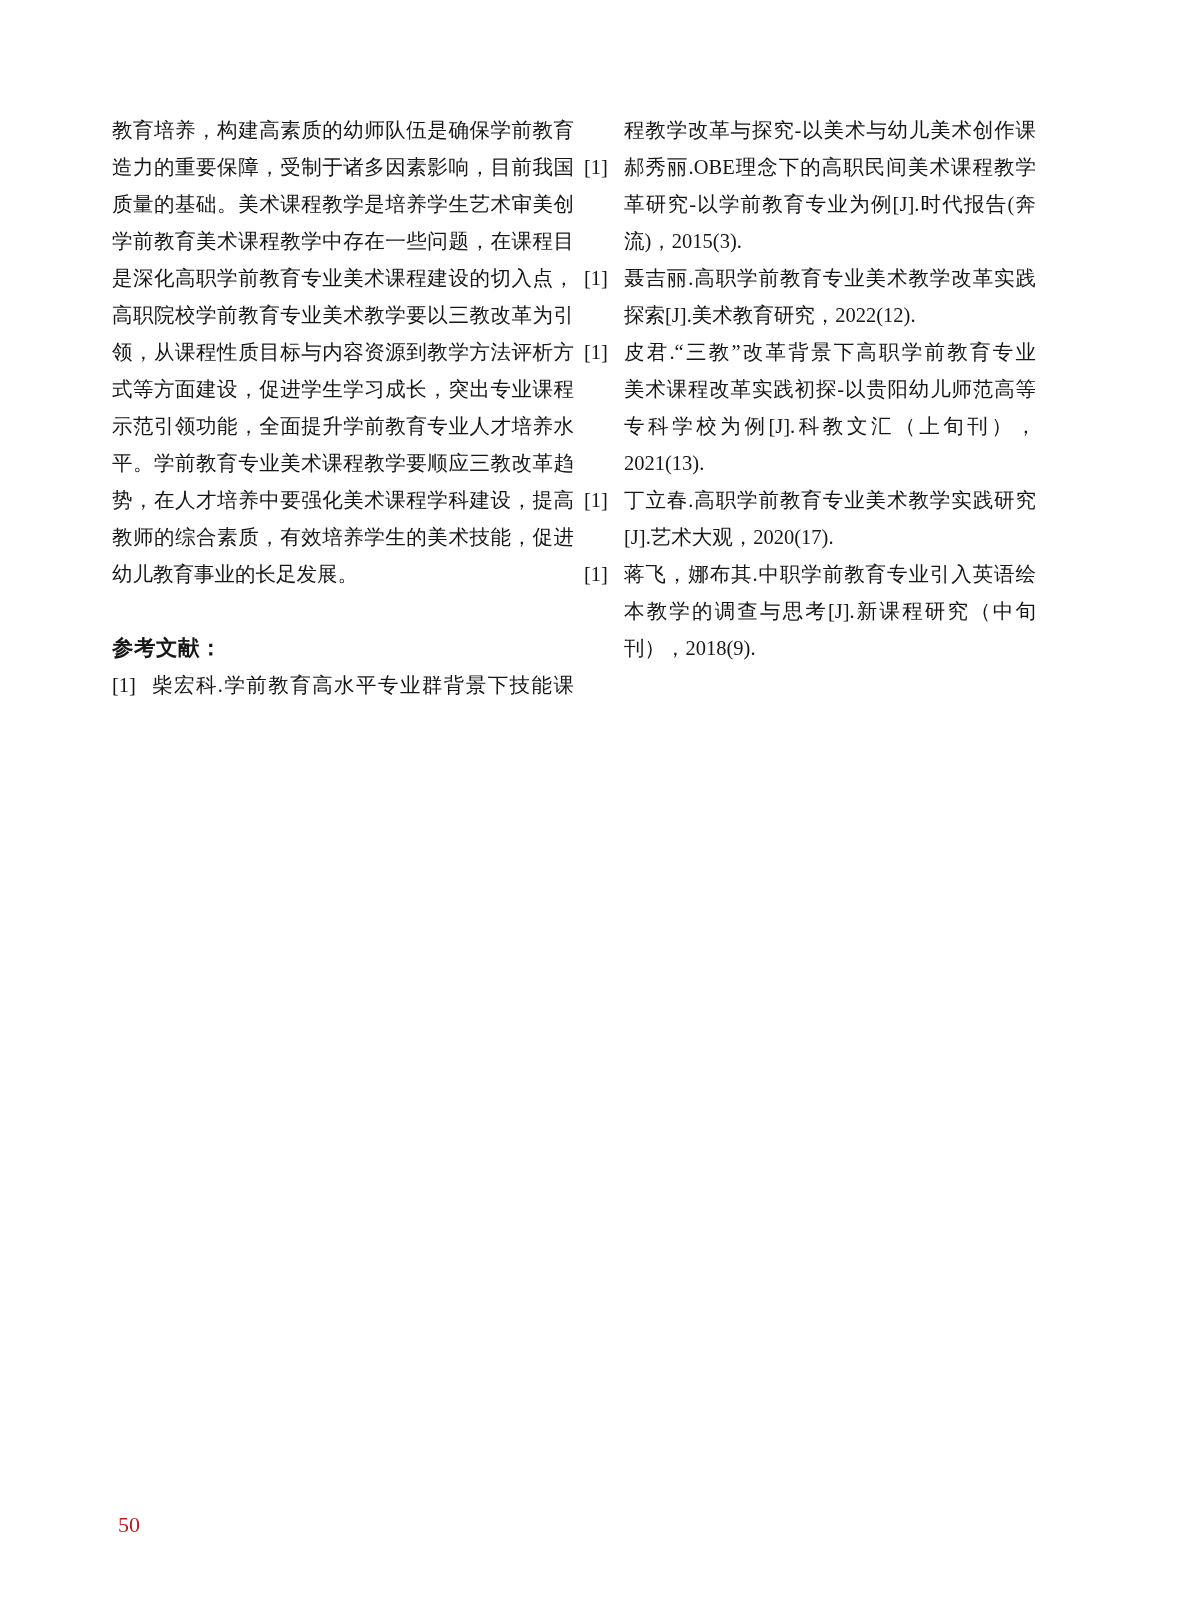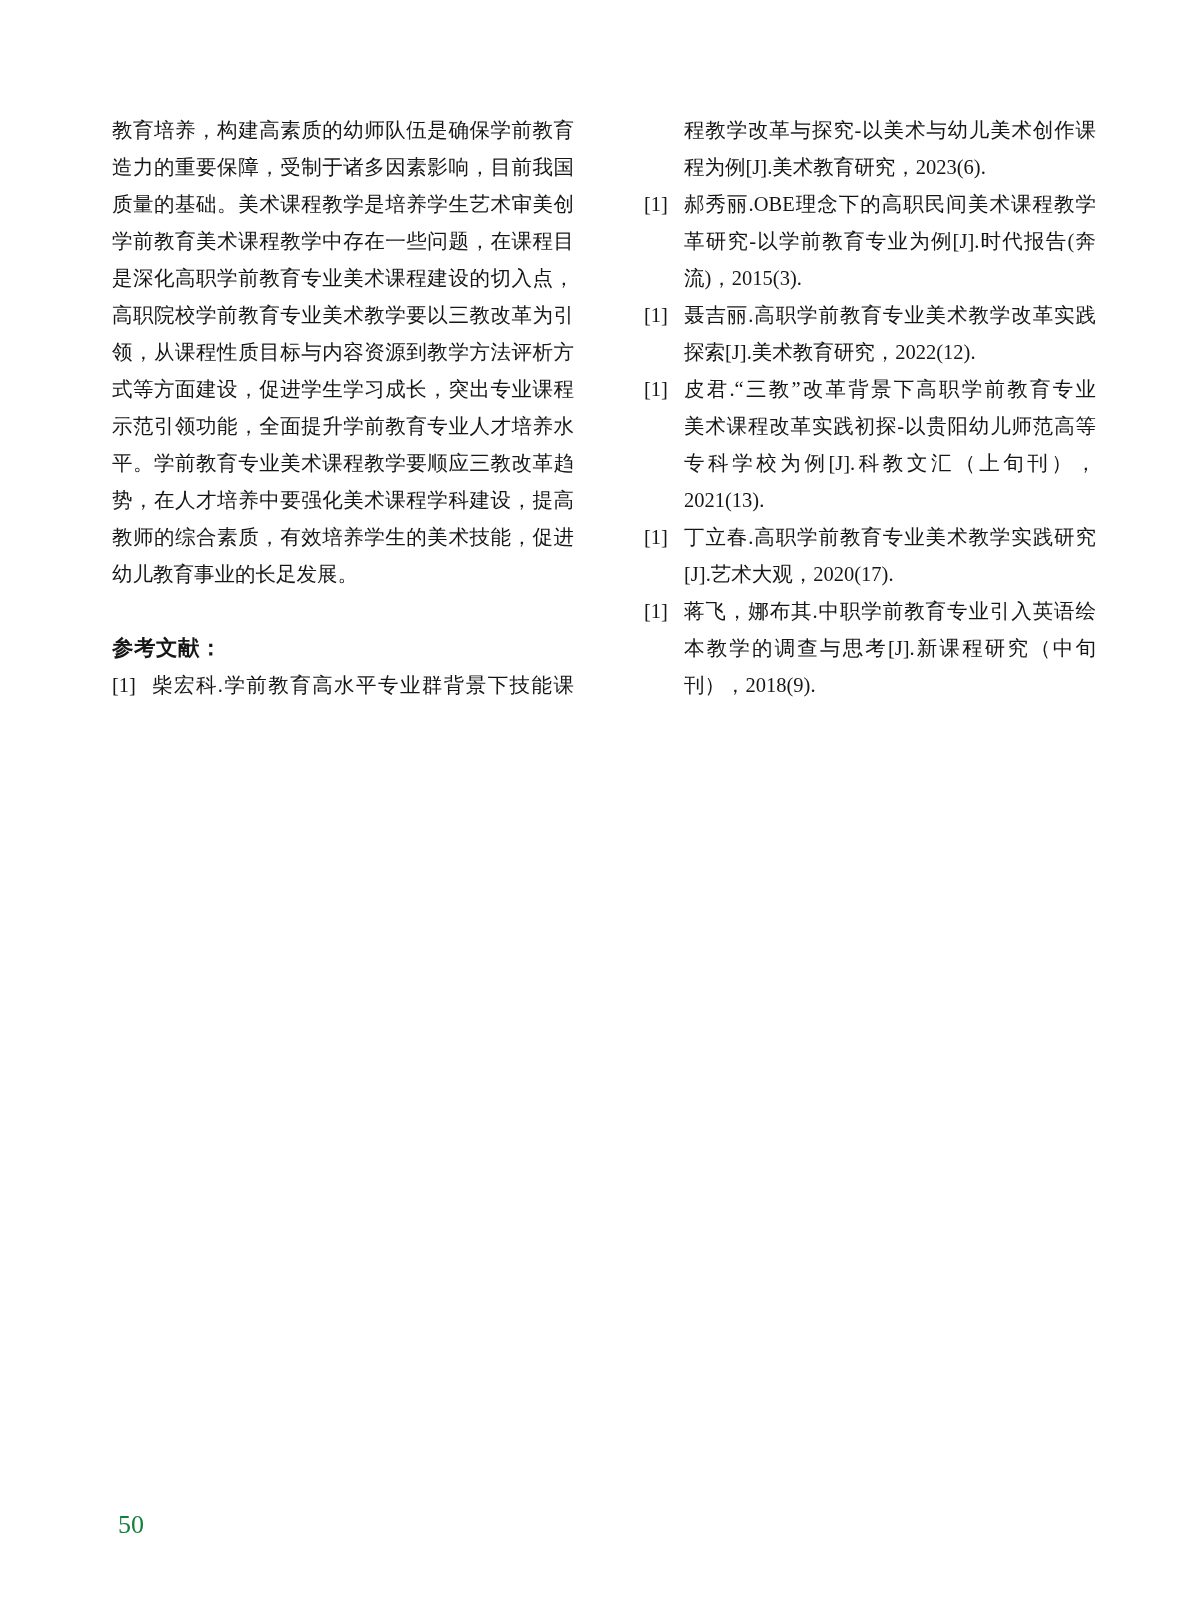--- a/index.html
+++ b/index.html
@@ -16,21 +16,21 @@
     color: #161616;
     overflow: hidden;
   }
   .col {
     position: absolute;
     top: 112px;
     font-size: 20.5px;
     line-height: 37px;
   }
   .col-left  { left: 112px; width: 462px; }
-  .col-right { left: 644px; width: 452px; }
+  .col-right { left: 584px; width: 452px; }
 
   .line {
     height: 37px;
     white-space: nowrap;
     overflow: visible;
   }
   .line.fill {
     white-space: normal;
     overflow: hidden;
     text-align: justify;
@@ -57,23 +57,23 @@
     top: 0;
     height: 37px;
     line-height: 37px;
   }
   .ref-cont { padding-left: 40px; }
 
   .page-number {
     position: absolute;
     left: 118px;
     top: 1511px;
-    font-size: 26px;
+    font-size: 22px;
     line-height: 28px;
-    color: #15803d;
+    color: #b91c1c;
   }
 </style>
 </head>
 <body>
 
 <div class="page">
 
   <div class="col col-left">
     <div class="para">
         <div class="line fill">教育培养，构建高素质的幼师队伍是确保学前教育</div>
@@ -101,21 +101,20 @@
           <div class="ref-lines">
             <div class="line fill">柴宏科.学前教育高水平专业群背景下技能课</div>
           </div>
         </div>
       </div>
   </div>
 
   <div class="col col-right">
     <div class="ref-cont">
         <div class="line fill">程教学改革与探究-以美术与幼儿美术创作课</div>
-        <div class="line">程为例[J].美术教育研究，2023(6).</div>
       </div>
 
     <div class="refs">
         <div class="ref-item">
           <span class="ref-marker">[1]</span>
           <div class="ref-lines">
             <div class="line fill">郝秀丽.OBE理念下的高职民间美术课程教学改</div>
             <div class="line fill">革研究-以学前教育专业为例[J].时代报告(奔</div>
             <div class="line">流)，2015(3).</div>
           </div>

